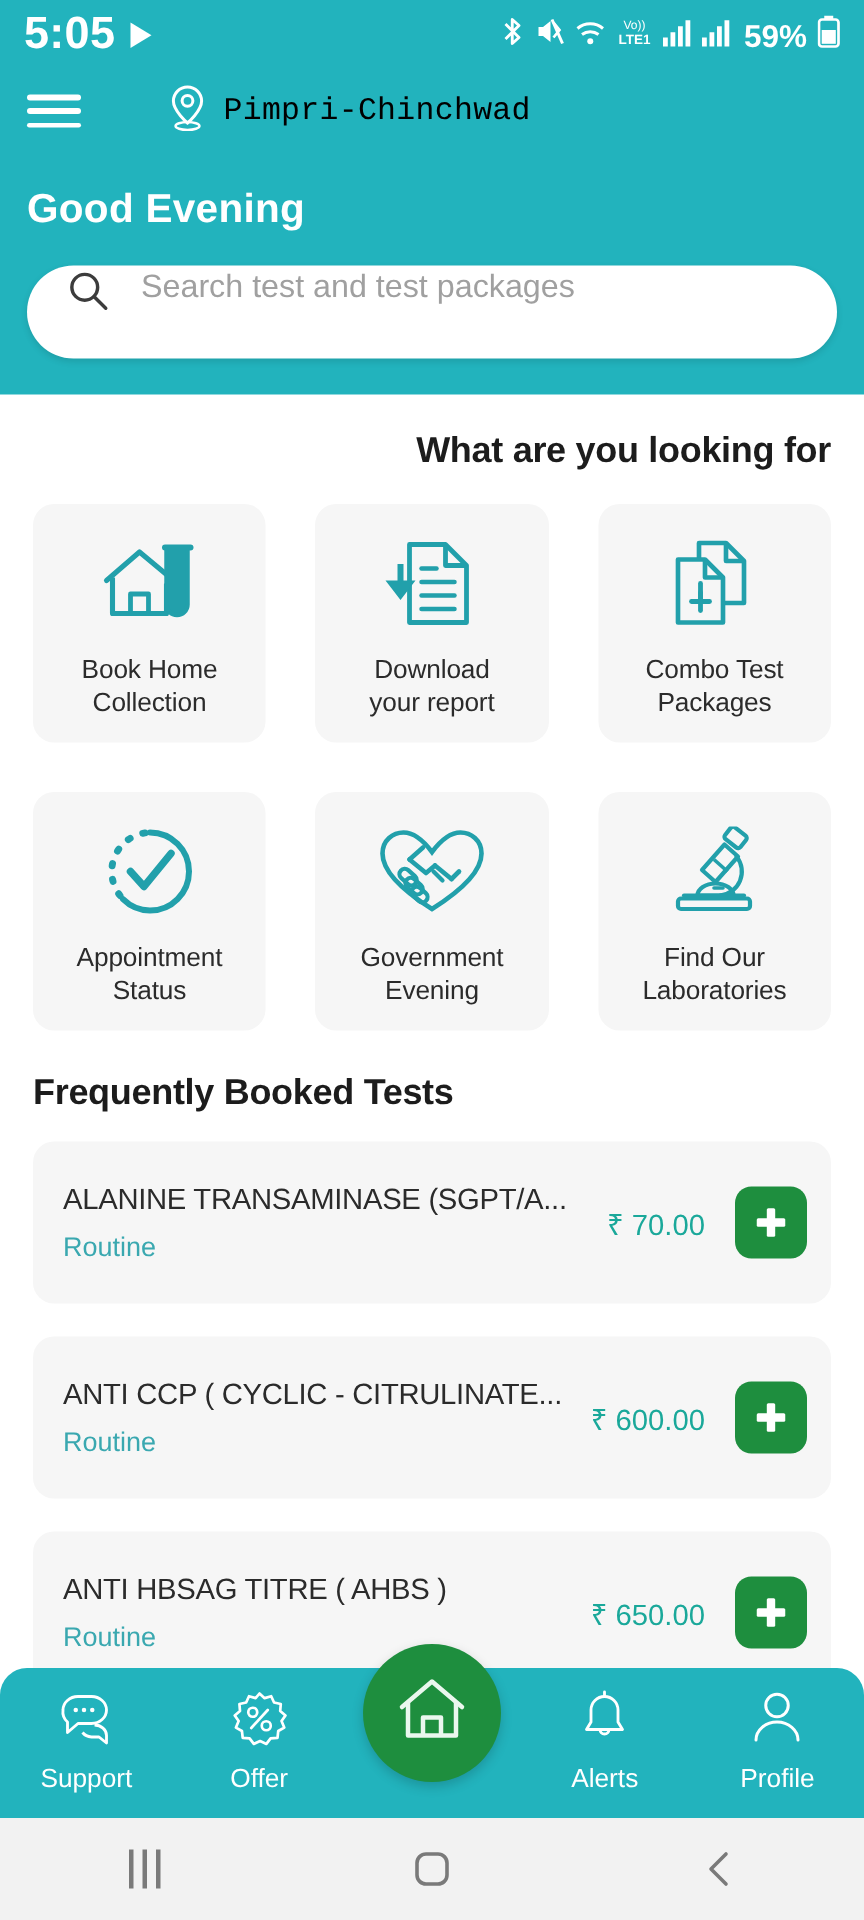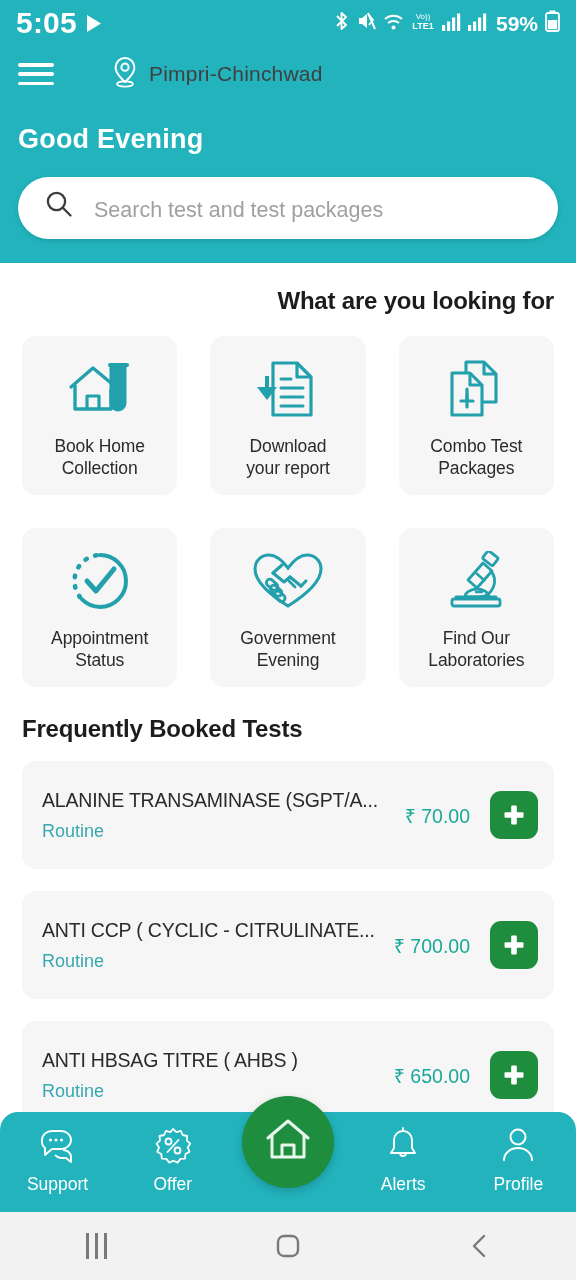--- a/index.html
+++ b/index.html
@@ -25,29 +25,29 @@
   .header{
     background:#22b3bd;
     padding:0 18px 24px 18px;
     position:relative;
   }
   .topbar{ display:flex; align-items:center; height:56px; }
   .hamburger{ width:36px; height:26px; display:flex; flex-direction:column;
     justify-content:space-between; padding:2px 0; cursor:pointer; }
   .hamburger span{ display:block; height:3.5px; background:#fff; border-radius:2px; }
   .loc-wrap{ display:flex; align-items:center; margin-left:58px; gap:11px; }
-  .loc-text{ color:#404040; font-size:21px; font-weight:400; letter-spacing:.2px; }
+  .loc-text{ color:#000000; font-size:21px; font-weight:400; letter-spacing:.2px;font-family:Liberation Mono, monospace; }
 
   .greeting{
     color:#ffffff; font-size:27px; font-weight:bold; margin-top:22px;
     letter-spacing:.2px;
   }
   .searchbar{
     margin-top:22px; height:62px; background:#ffffff; border-radius:34px;
-    display:flex; align-items:flex-end; padding:16px 26px; gap:20px;
+    display:flex; align-items:flex-start; padding:2px 26px; gap:20px;
     box-shadow:0 2px 5px rgba(0,0,0,.12);
   }
   .search-input{
     border:none; outline:none; flex:1; font-size:21.5px; color:#333;
     font-family:"Liberation Sans", sans-serif; background:transparent;
   }
   .search-input::placeholder{ color:#a0a0a0; }
 
   
   .content{ padding:0 22px; }
@@ -343,21 +343,21 @@
           <rect x="3.5" y="10.2" width="19" height="5.6" rx="1" fill="#ffffff"></rect>
         </svg>
       </div>
     </div>
 
     <div class="test-card">
       <div class="test-main">
         <div class="test-name">ANTI CCP ( CYCLIC - CITRULINATE...</div>
         <div class="test-type">Routine</div>
       </div>
-      <div class="test-price">₹ 700.00</div>
+      <div class="test-price">₹ 600.00</div>
       <div class="add-btn">
         <svg width="26" height="26" viewBox="0 0 26 26">
           <rect x="10.2" y="3.5" width="5.6" height="19" rx="1" fill="#ffffff"></rect>
           <rect x="3.5" y="10.2" width="19" height="5.6" rx="1" fill="#ffffff"></rect>
         </svg>
       </div>
     </div>
 
     <div class="test-card">
       <div class="test-main">

